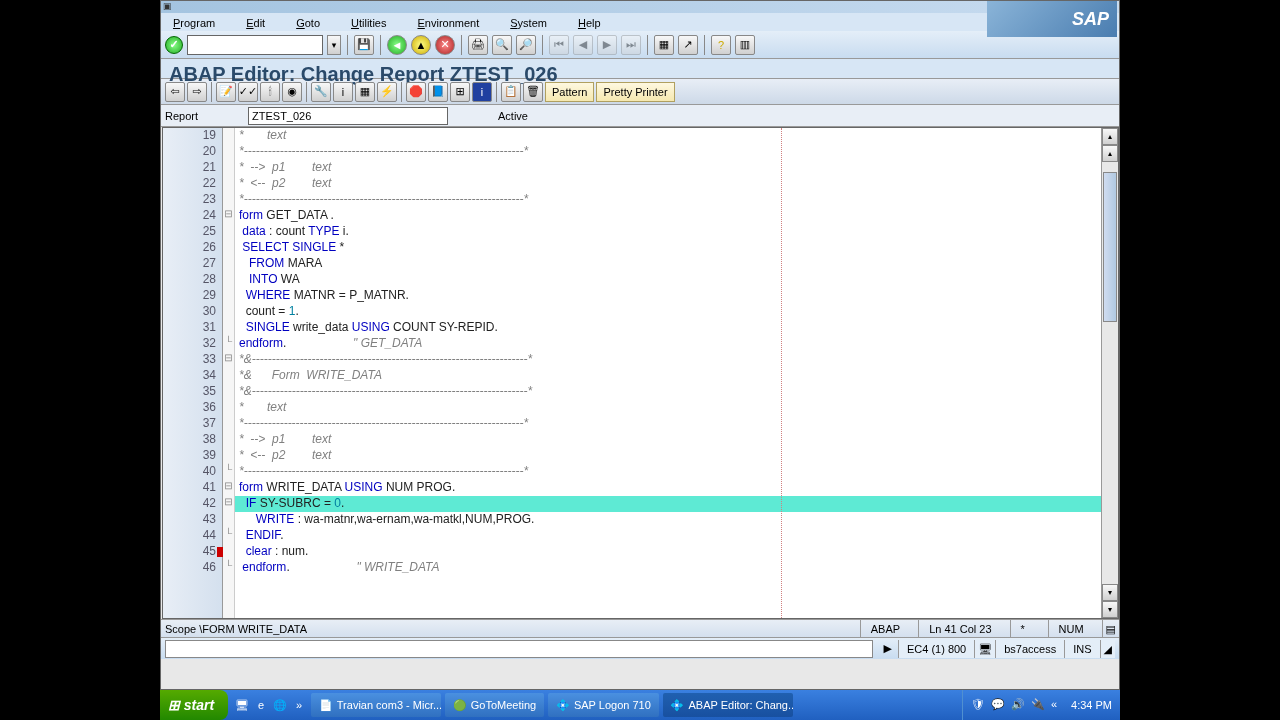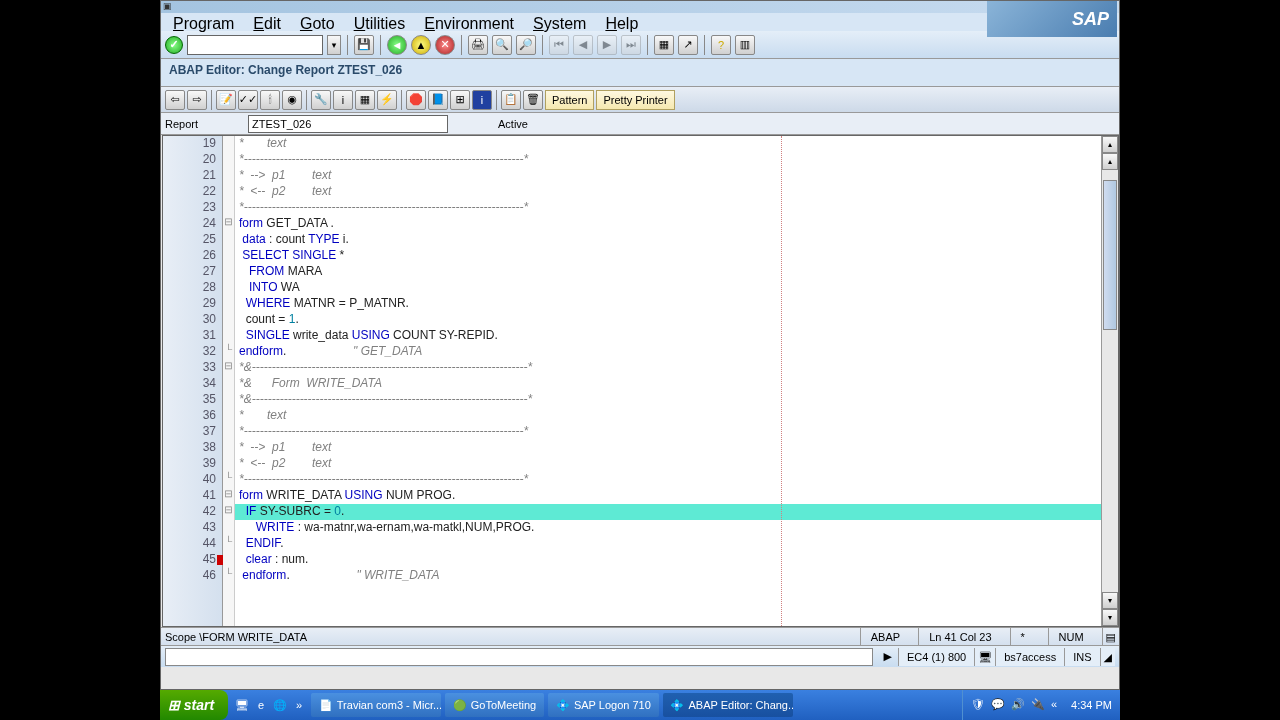--- a/index.html
+++ b/index.html
@@ -4,32 +4,32 @@
 <style>
 * { margin: 0; padding: 0; box-sizing: border-box; font-family: Tahoma, Arial, sans-serif; }
 body { width: 1280px; height: 720px; background: #000; overflow: hidden; }
 .desktop { position: absolute; left: 160px; top: 0; width: 960px; height: 720px; background: #3a6ea5; }
 .window { position: absolute; left: 0; top: 0; width: 960px; height: 690px; background: #e8e8e8; border: 1px solid #666; }
 .titlebar-top { height: 12px; background: linear-gradient(to right, #a4c4e0, #c8dcf0); display: flex; align-items: center; justify-content: space-between; padding: 0 2px; }
 .titlebar-top-icon { width: 12px; height: 12px; font-size: 9px; color: #333; }
 .win-controls { display: flex; gap: 2px; }
 .win-btn { width: 12px; height: 10px; background: #d4e4f2; border: 1px solid #888; font-size: 7px; text-align: center; line-height: 8px; cursor: pointer; }
 .sap-logo { position: absolute; right: 2px; top: 0; width: 130px; height: 36px; background: linear-gradient(135deg, #8ab4d8, #4a7db0); display: flex; align-items: center; justify-content: flex-end; padding-right: 8px; color: #fff; font-weight: bold; font-size: 18px; font-style: italic; padding-left: 8px; }
-.menubar { height: 18px; background: #d7e6f5; display: flex; align-items: flex-start; padding-left: 4px; gap: 3px; font-size: 16px; }
+.menubar { height: 18px; background: #d7e6f5; display: flex; align-items: flex-end; padding-left: 4px; gap: 15px; font-size: 11px; }
 .menu-item { padding: 2px 8px; cursor: pointer; }
 .toolbar1 { height: 28px; background: linear-gradient(#e4eef8, #c8dcf0); display: flex; align-items: center; padding-left: 4px; gap: 4px; border-bottom: 1px solid #999; }
 .toolbar-btn { width: 20px; height: 20px; background: linear-gradient(#f8f8f8, #d0d0d0); border: 1px solid #888; border-radius: 2px; display: flex; align-items: center; justify-content: center; font-size: 11px; cursor: pointer; }
 .green-check { width: 18px; height: 18px; border-radius: 50%; background: radial-gradient(#8f8, #2a2); border: 1px solid #060; display: flex; align-items: center; justify-content: center; color: #fff; font-size: 11px; font-weight: bold; }
 .cmd-input { width: 136px; height: 20px; background: #fff; border: 1px solid #666; font-size: 11px; padding: 0 3px; }
 .cmd-dropdown { width: 14px; height: 20px; border: 1px solid #888; background: linear-gradient(#f8f8f8,#d0d0d0); font-size: 9px; text-align: center; line-height: 18px; }
 .sep { width: 1px; height: 20px; background: #888; margin: 0 2px; }
 .green-btn { background: radial-gradient(#8f8,#2a2); border-radius: 50%; color: #fff; }
 .yellow-btn { background: radial-gradient(#ff8,#ca0); border-radius: 50%; }
 .red-btn { background: radial-gradient(#f88,#a22); border-radius: 50%; color: #fff; }
-.page-title { height: 28px; background: #d7e6f5; padding: 4px 8px; font-size: 12px; font-weight: bold; color: #2a4a6a; border-bottom: 1px solid #999; }
+.page-title { height: 20px; background: #d7e6f5; padding: 4px 8px; font-size: 20px; font-weight: bold; color: #2a4a6a; border-bottom: 1px solid #999; }
 .toolbar2 { height: 26px; background: linear-gradient(#e8eef6,#cdd9e8); display: flex; align-items: center; padding-left: 4px; gap: 2px; border-bottom: 1px solid #999; }
 .text-btn { height: 20px; padding: 0 6px; background: linear-gradient(#fef8e0,#f5e8b0); border: 1px solid #b0a060; font-size: 11px; cursor: pointer; display: flex; align-items: center; }
 .report-row { height: 22px; background: #e8eef6; display: flex; align-items: center; padding-left: 4px; font-size: 11px; gap: 50px; border-bottom: 1px solid #999; }
 .report-input { width: 200px; height: 18px; background: #fff; border: 1px solid #666; font-size: 11px; padding: 0 3px; }
 .editor-area { position: relative; height: 492px; background: #fff; border: 1px solid #666; margin-left: 1px; display: flex; }
 .gutter { width: 60px; background: linear-gradient(to right,#e8eef6,#d4e0ee); border-right: 1px solid #999; font-family: "Courier New", monospace; font-size: 12px; text-align: right; }
 .gutter-line { height: 16px; padding-right: 6px; color: #556; position: relative; }
 .fold-col { width: 12px; background: #f6f6f6; border-right: 1px solid #ccc; font-family: monospace; font-size: 10px; }
 .fold-mark { height: 16px; text-align: center; color: #888; }
 .code-col { flex: 1; font-family: "Courier New", monospace; font-size: 12px; position: relative; }

